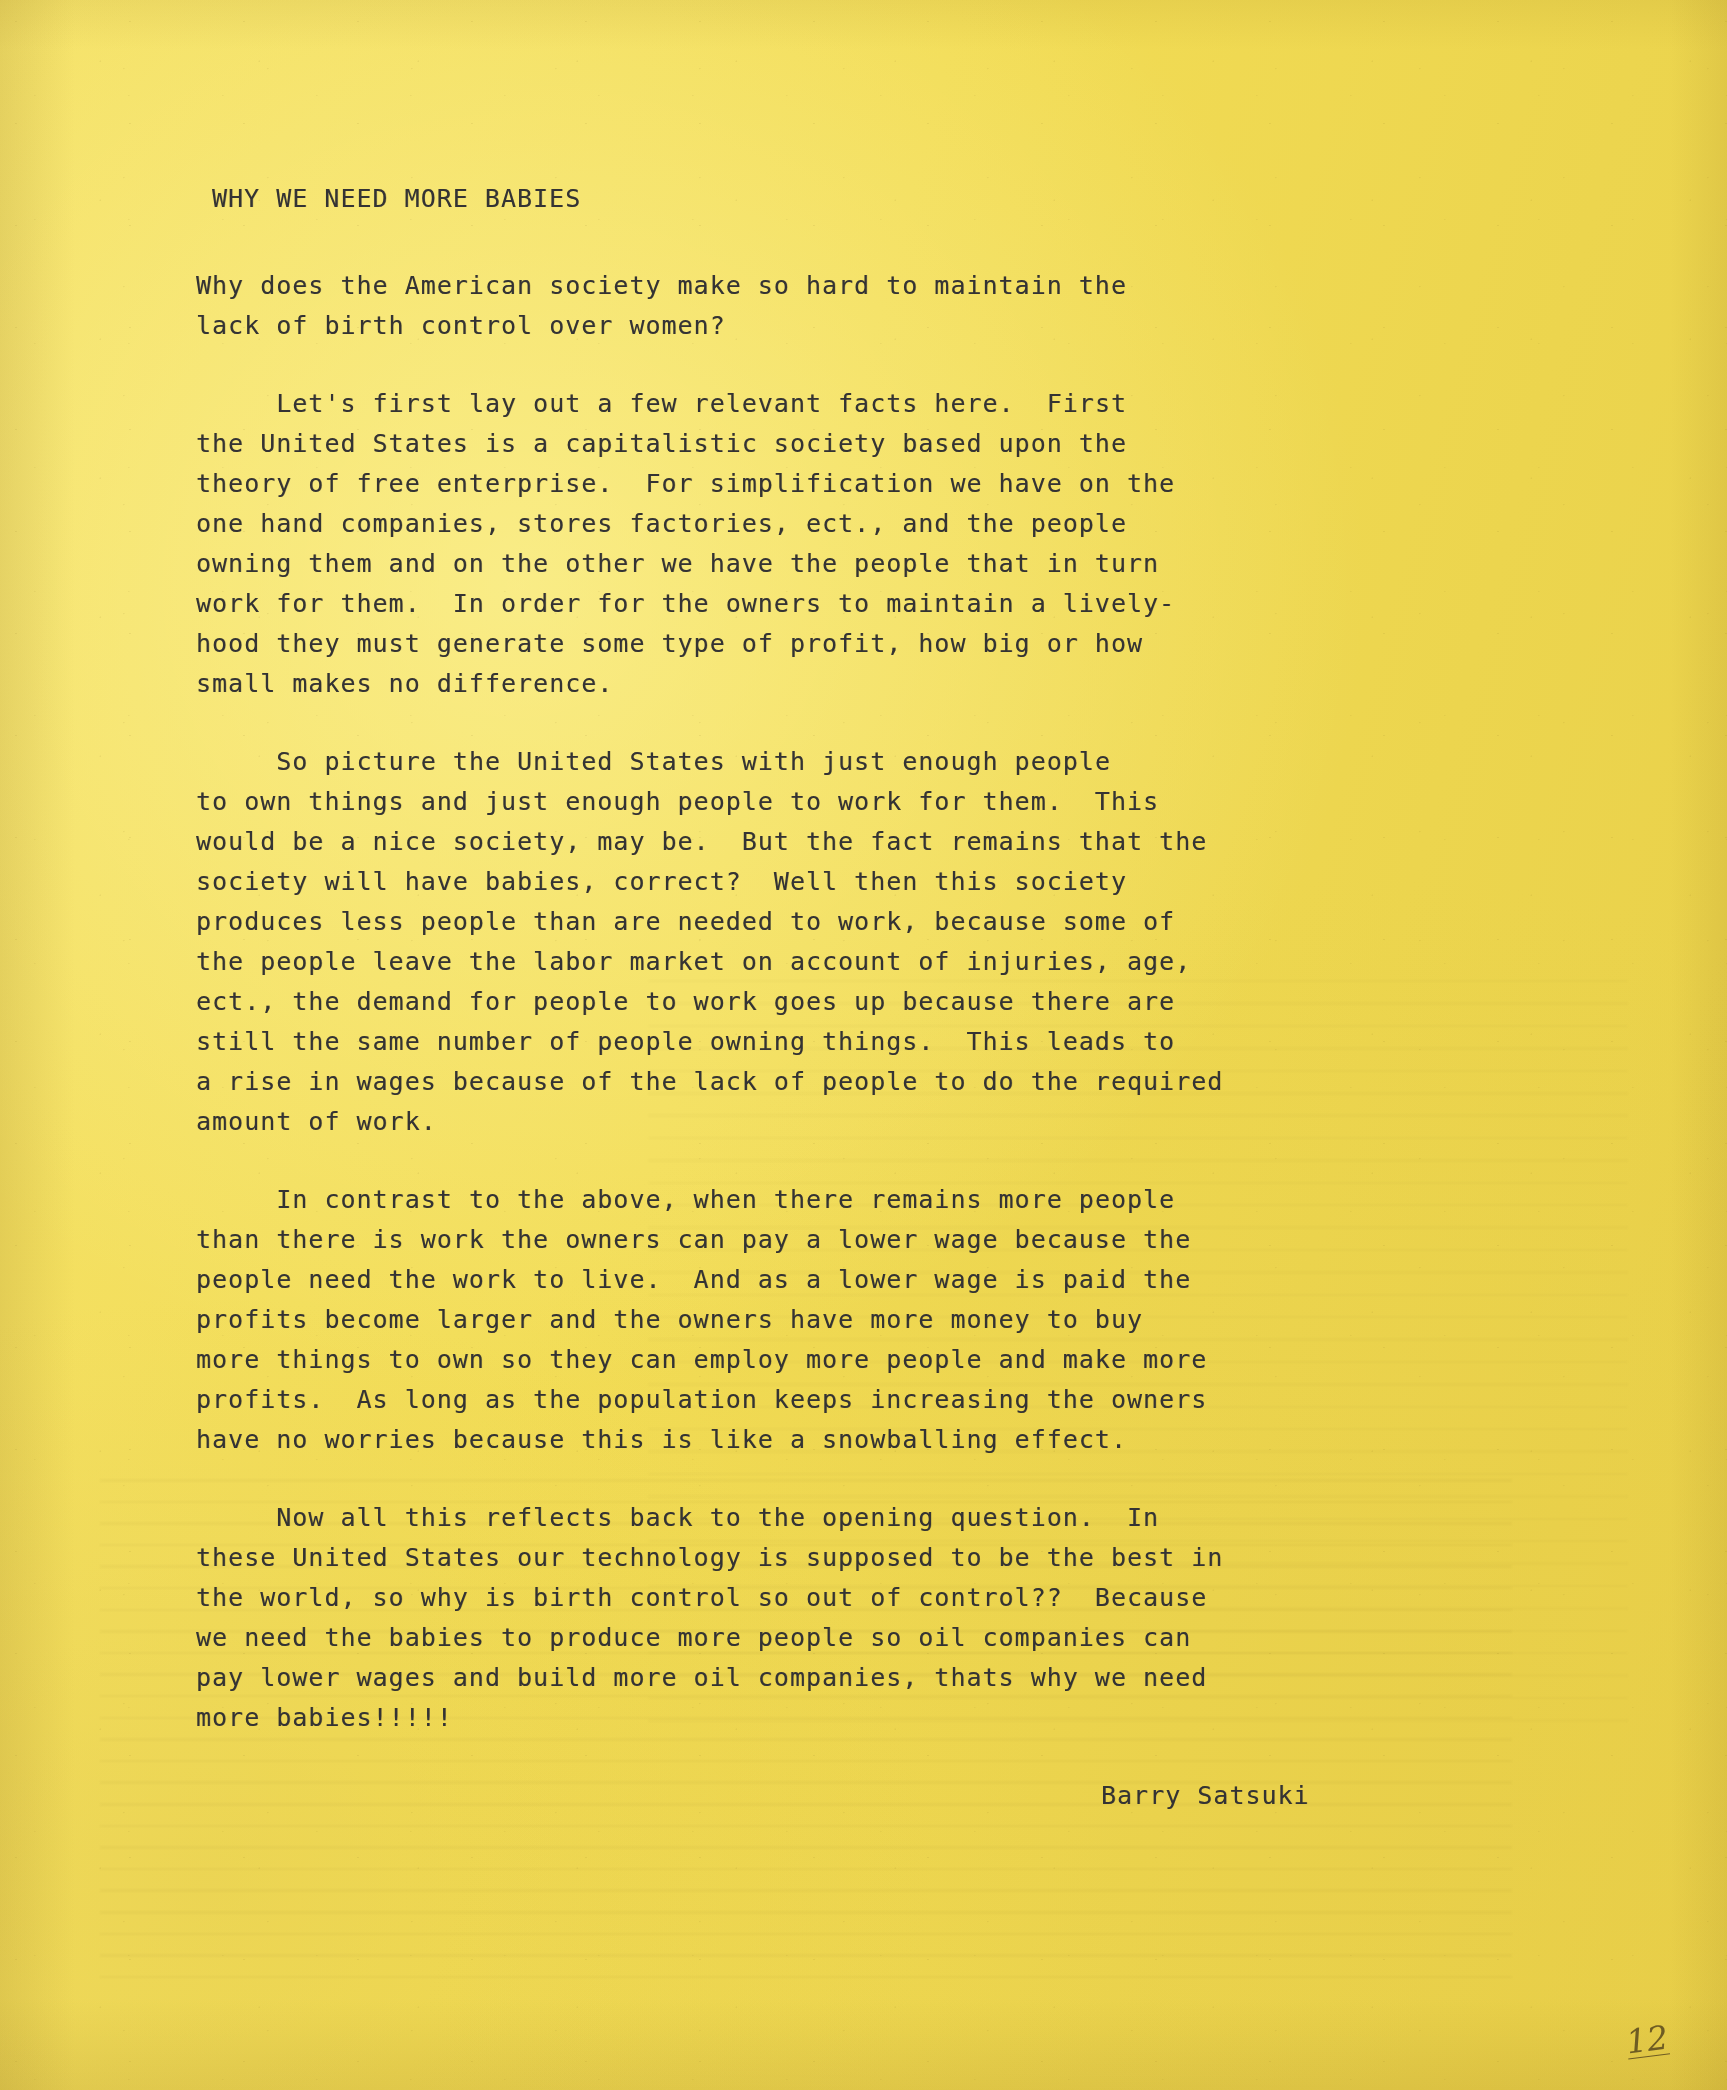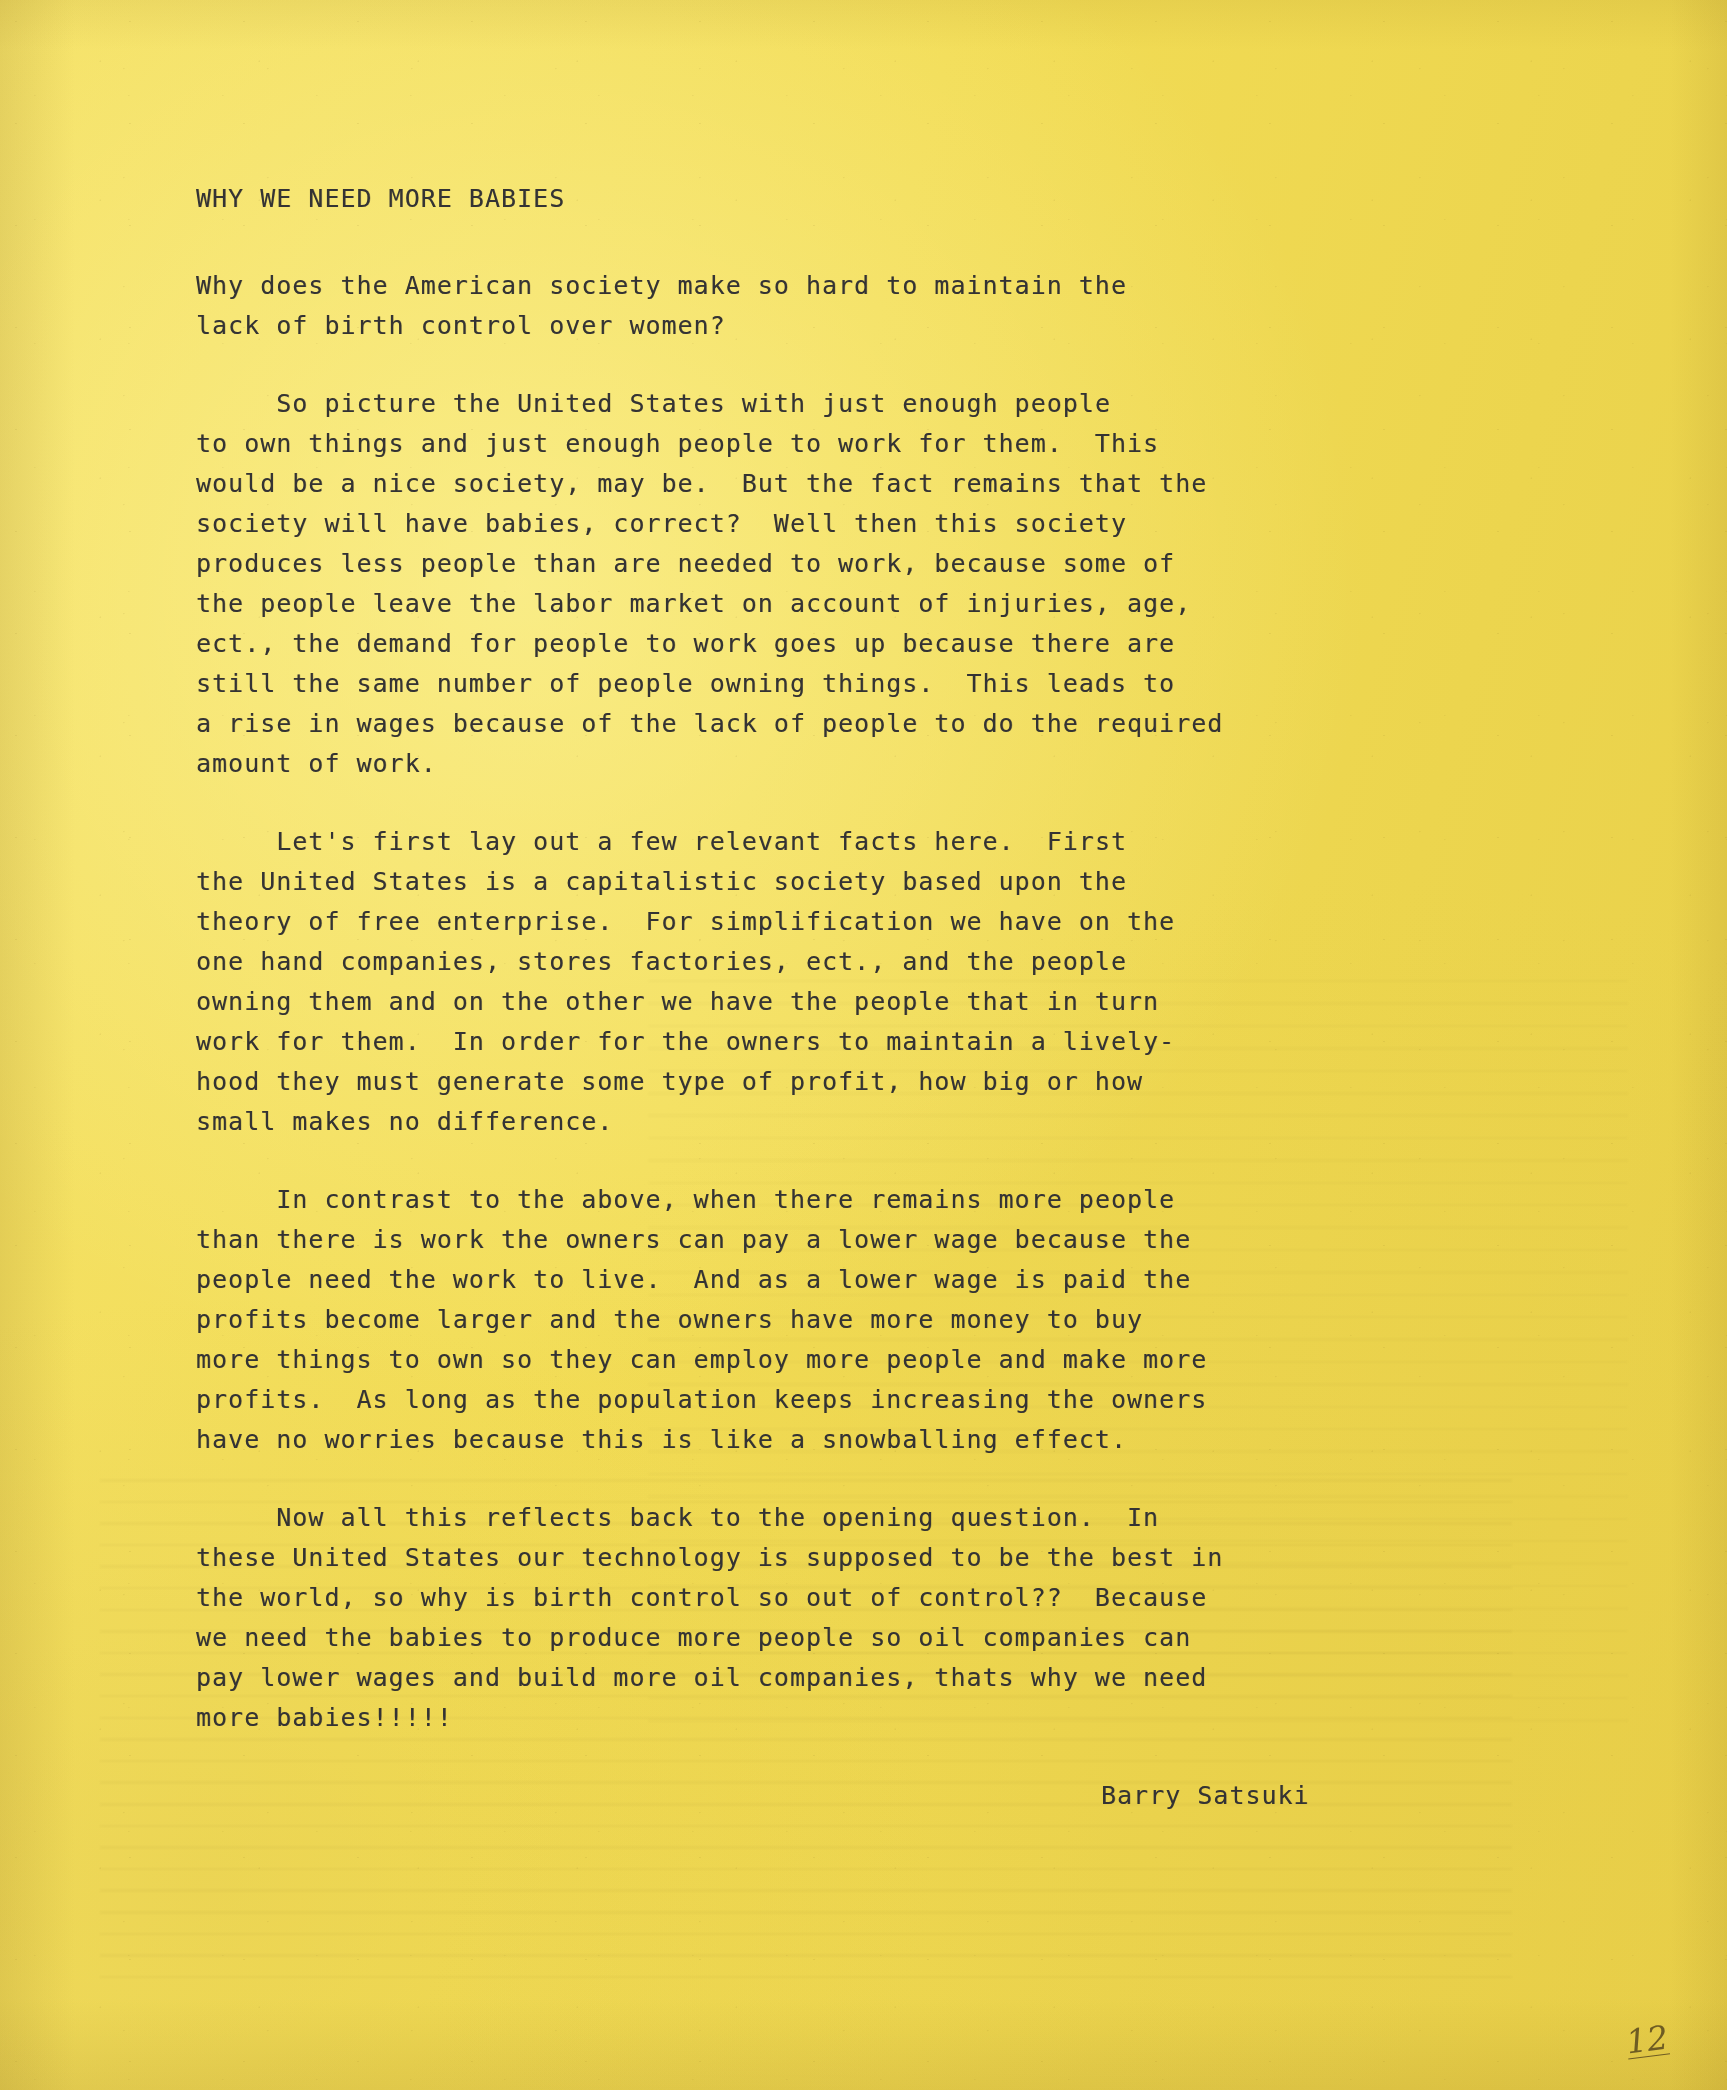--- a/index.html
+++ b/index.html
@@ -77,21 +77,21 @@
     font-family: "DejaVu Sans Mono", monospace;
     font-size: 25px;
     line-height: 40px;
     letter-spacing: 1px;
     color: #343334;
     white-space: pre-wrap;
     text-shadow: 0.4px 0.3px 0px rgba(60,55,40,0.35);
   }
 
   #doc-title {
-    margin: 0 0 47px 0;
+    margin: 0 0 47px 16px;
     font-weight: normal;
   }
 
   .para {
     margin: 0 0 38px 0;
   }
 
   .signature {
     margin-top: 28px;
     margin-left: 905px;
@@ -137,38 +137,38 @@
   <div class="ghost"></div>
   <div class="ghost2"></div>
   <div class="speckle"></div>
   <div class="edge-shade"></div>
 
   <div class="content">
     <h1 id="doc-title" class="typed">WHY WE NEED MORE BABIES</h1>
 
     <p class="typed para">Why does the American society make so hard to maintain the
 lack of birth control over women?</p>
+    <p class="typed para">     Let's first lay out a few relevant facts here.  First
+the United States is a capitalistic society based upon the
+theory of free enterprise.  For simplification we have on the
+one hand companies, stores factories, ect., and the people
+owning them and on the other we have the people that in turn
+work for them.  In order for the owners to maintain a lively-
+hood they must generate some type of profit, how big or how
+small makes no difference.</p>
     <p class="typed para">     So picture the United States with just enough people
 to own things and just enough people to work for them.  This
 would be a nice society, may be.  But the fact remains that the
 society will have babies, correct?  Well then this society
 produces less people than are needed to work, because some of
 the people leave the labor market on account of injuries, age,
 ect., the demand for people to work goes up because there are
 still the same number of people owning things.  This leads to
 a rise in wages because of the lack of people to do the required
 amount of work.</p>
-    <p class="typed para">     Let's first lay out a few relevant facts here.  First
-the United States is a capitalistic society based upon the
-theory of free enterprise.  For simplification we have on the
-one hand companies, stores factories, ect., and the people
-owning them and on the other we have the people that in turn
-work for them.  In order for the owners to maintain a lively-
-hood they must generate some type of profit, how big or how
-small makes no difference.</p>
     <p class="typed para">     In contrast to the above, when there remains more people
 than there is work the owners can pay a lower wage because the
 people need the work to live.  And as a lower wage is paid the
 profits become larger and the owners have more money to buy
 more things to own so they can employ more people and make more
 profits.  As long as the population keeps increasing the owners
 have no worries because this is like a snowballing effect.</p>
     <p class="typed para">     Now all this reflects back to the opening question.  In
 these United States our technology is supposed to be the best in
 the world, so why is birth control so out of control??  Because

